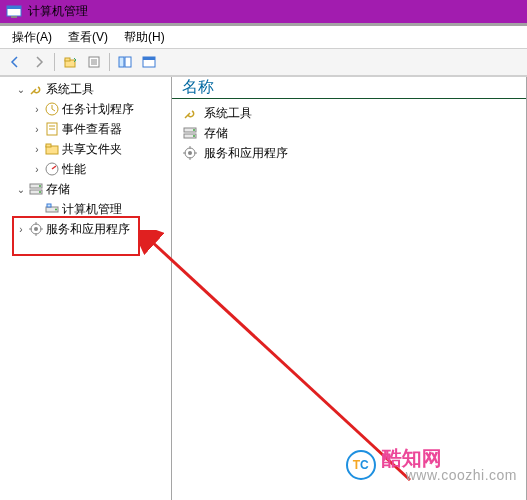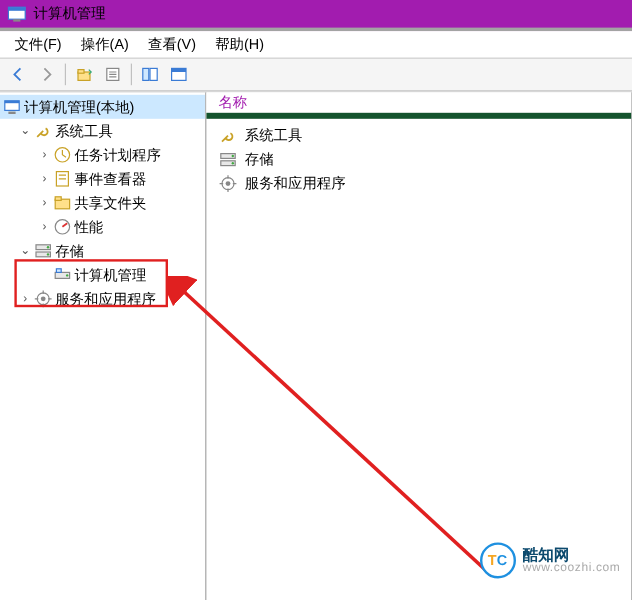--- a/index.html
+++ b/index.html
@@ -74,26 +74,26 @@
     }
     .list-pane {
       flex: 1;
       border-right: 1px solid #a5a5a5;
       display: flex;
       flex-direction: column;
     }
     .list-header {
       height: 22px;
       background: #fff;
-      border-bottom: 5px solid #14532d;
+      border-bottom: 1px solid #14532d;
       display: flex;
       align-items: center;
       padding: 0 10px;
-      font-size: 12px;
-      color: #a21caf;
+      font-size: 16px;
+      color: #0369a1;
     }
     .list-body {
       flex: 1;
       padding: 4px 6px;
     }
     .list-item {
       display: flex;
       align-items: center;
       height: 20px;
       gap: 4px;
@@ -152,39 +152,38 @@
       display: flex;
       align-items: center;
       justify-content: center;
       font-weight: bold;
       color: #1e90e0;
       background: #fff;
     }
     .watermark .logo .c { color:#1e90e0; }
     .watermark .logo .t { color:#f5a623; }
     .watermark .txt { display:flex; flex-direction:column; line-height:1; }
-    .watermark .name { font-size: 13px; color:#0c4a6e; font-weight:600; }
-    .watermark .url { font-size: 10px; color:#aaa; letter-spacing:0.5px; }
+    .watermark .name { font-size: 20px; color:#ec4899; font-weight:600; }
+    .watermark .url { font-size: 14px; color:#aaa; letter-spacing:0.5px;margin-left:24px; }
   </style>
 </head>
 <body>
 
 <div class="titlebar">
   <span class="app-icon">
     <svg width="16" height="16" viewBox="0 0 16 16">
       <rect x="1" y="2" width="14" height="10" fill="#fff" stroke="#3a7bd5" stroke-width="1"></rect>
       <rect x="1" y="2" width="14" height="3" fill="#3a7bd5"></rect>
       <rect x="5" y="12" width="6" height="2" fill="#888"></rect>
     </svg>
   </span>
   <span class="title">计算机管理</span>
 </div>
 
 <div class="menubar">
-  <div class="menu-item">文件(F)</div>
   <div class="menu-item">操作(A)</div>
   <div class="menu-item">查看(V)</div>
   <div class="menu-item">帮助(H)</div>
 </div>
 
 <div class="toolbar">
   <div class="tb-btn">
     <svg width="14" height="14" viewBox="0 0 14 14">
         <path d="M9 2 L4 7 L9 12" stroke="#3a7bd5" stroke-width="1.5" fill="none"></path>
       </svg>
@@ -221,30 +220,20 @@
     <svg width="14" height="14" viewBox="0 0 14 14">
       <rect x="1" y="2" width="12" height="10" fill="#fff" stroke="#3a7bd5"></rect>
       <rect x="1" y="2" width="12" height="3" fill="#3a7bd5"></rect>
     </svg>
   </div>
 </div>
 
 <div class="main">
 
   <div class="tree-pane">
-    <div class="tree-row indent-0 selected">
-      <span class="icn">
-        <svg width="16" height="16" viewBox="0 0 16 16">
-            <rect x="2" y="3" width="12" height="8" fill="#fff" stroke="#3a7bd5"></rect>
-            <rect x="2" y="3" width="12" height="2" fill="#3a7bd5"></rect>
-            <rect x="5" y="12" width="6" height="2" fill="#888"></rect>
-          </svg>
-      </span>
-      <span>计算机管理(本地)</span>
-    </div>
 
     <div class="tree-row indent-1">
       <span class="expander">⌄</span>
       <span class="icn">
         <svg width="16" height="16" viewBox="0 0 16 16">
             <path d="M3 13 L8 8 M10 6 A3 3 0 1 1 6 10" stroke="#c9a227" stroke-width="1.5" fill="none"></path>
           </svg>
       </span>
       <span>系统工具</span>
     </div>

